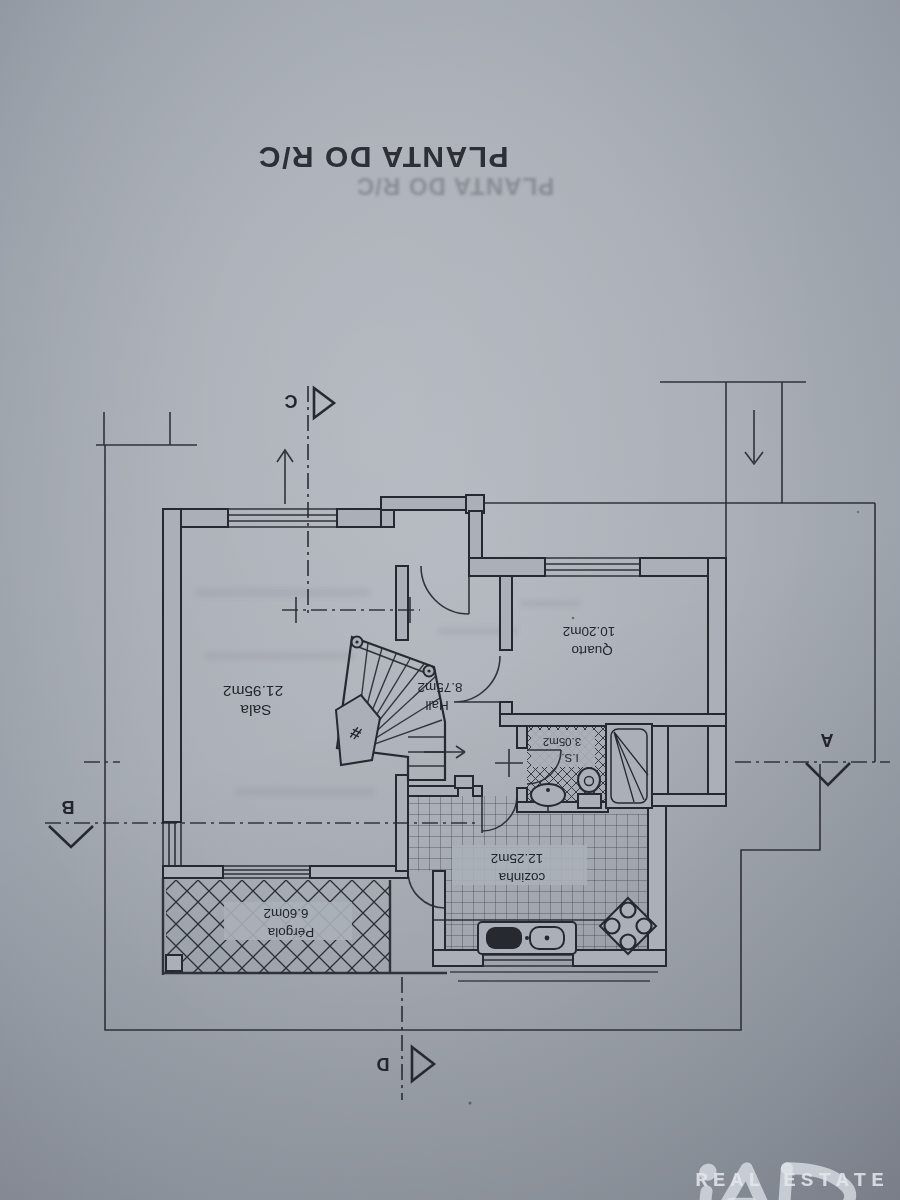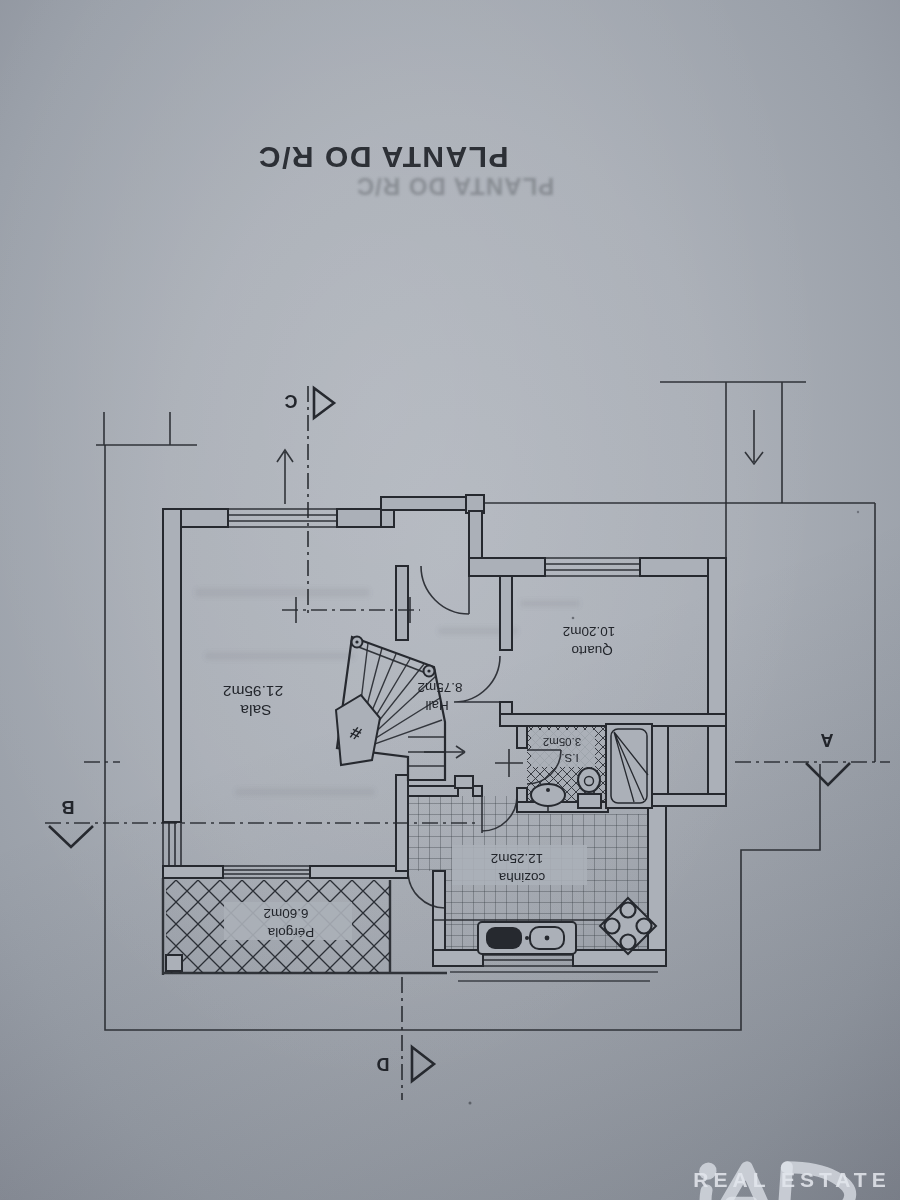--- a/index.html
+++ b/index.html
@@ -19,21 +19,21 @@
   .dash{stroke:#26292f;stroke-width:1.7;fill:none;stroke-dasharray:16 5 3 5;opacity:.9;}
   .mark{stroke:#26292f;stroke-width:2.6;fill:none;}
   .lbl{fill:#22252b;font-family:"Liberation Sans",sans-serif;}
   .smudge{fill:#6e737c;opacity:.12;}
   .watermark{
     position:absolute;right:2px;bottom:8px;width:212px;text-align:center;
     color:rgba(233,236,241,0.82);
   }
   .watermark .tagline{
     font-size:21px;font-weight:bold;letter-spacing:5px;margin-top:16px;
-    font-family:Liberation Sans, sans-serif;white-space:nowrap;
+    font-family:Liberation Mono, monospace;white-space:nowrap;
   }
   .sr{position:absolute;width:1px;height:1px;overflow:hidden;clip:rect(0 0 0 0);}
 </style>
 </head>
 <body>
 
 <div class="photo">
 <svg viewBox="0 0 900 1200" width="900" height="1200">
   <defs>
     <pattern id="perghatch" width="22" height="22" patternUnits="userSpaceOnUse">

